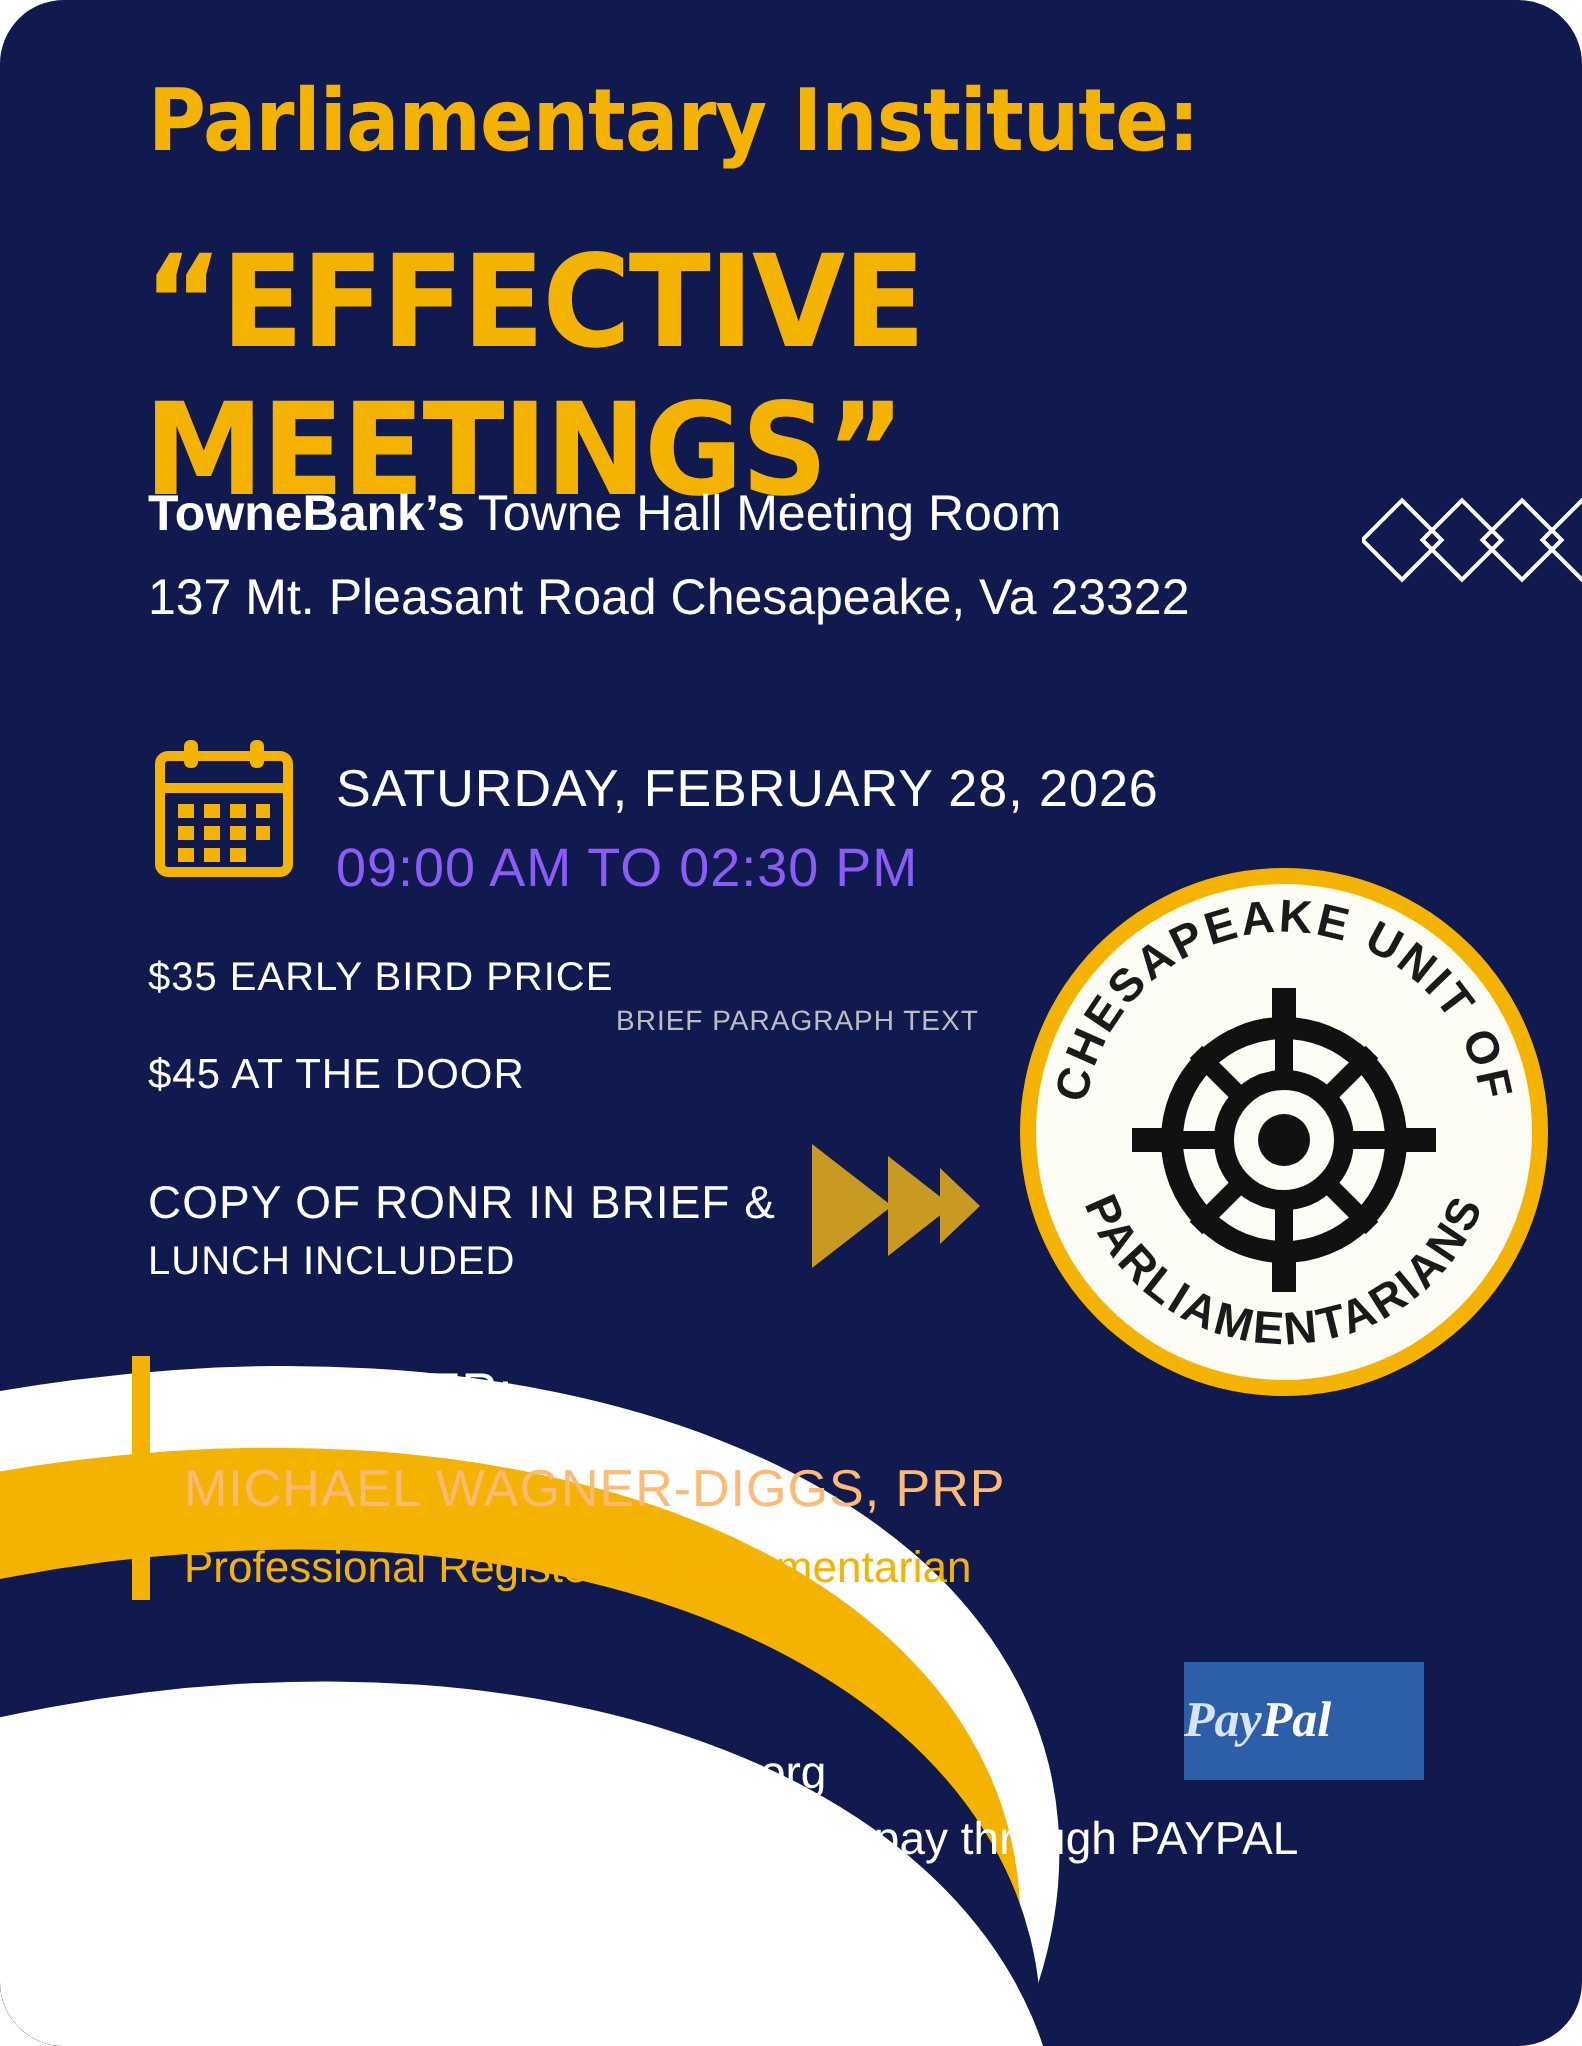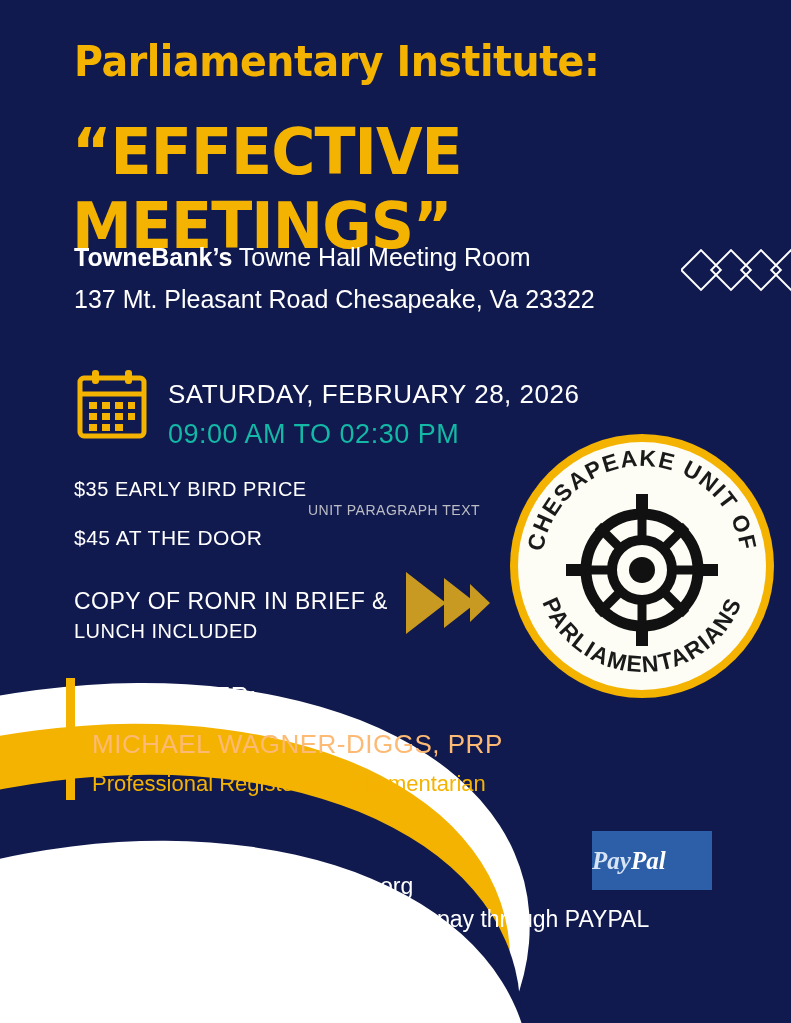--- a/index.html
+++ b/index.html
@@ -9,20 +9,21 @@
   }
   body {
     font-family: "Liberation Sans", sans-serif;
   }
   .flyer {
     position: relative;
     width: 791px;
     height: 1023px;
     overflow: hidden;
     background: #111a4e;
+    border-radius: 32px;
   }
 
   
   .swoosh {
     position: absolute;
     border-radius: 50%;
     pointer-events: none;
   }
   .swoosh-white {
     left: -520px;
@@ -112,21 +113,21 @@
     left: 168px;
     top: 379px;
     color: #ffffff;
     font-size: 26px;
     letter-spacing: 0.5px;
   }
   .time-line {
     position: absolute;
     left: 168px;
     top: 419px;
-    color: #14b8a6;
+    color: #8b5cf6;
     font-size: 27px;
     letter-spacing: 0.5px;
   }
 
   .cal-icon {
     position: absolute;
     left: 76px;
     top: 368px;
     width: 72px;
     height: 72px;
@@ -304,21 +305,21 @@
       <rect x="26" y="56" width="8" height="7"></rect>
       <rect x="39" y="56" width="8" height="7"></rect>
     </g>
   </svg>
 
   <div class="date-line">SATURDAY, FEBRUARY 28, 2026</div>
   <div class="time-line">09:00 AM TO 02:30 PM</div>
 
   <div class="price1">$35 EARLY BIRD PRICE</div>
   <div class="price2">$45 AT THE DOOR</div>
-  <div class="ghost-text">UNIT PARAGRAPH TEXT</div>
+  <div class="ghost-text">BRIEF PARAGRAPH TEXT</div>
 
   <div class="included1">COPY OF RONR IN BRIEF &amp;</div>
   <div class="included2">LUNCH INCLUDED</div>
 
   <svg class="arrows" viewBox="0 0 86 66">
     <polygon points="2,2 2,64 42,33" fill="#c99a22"></polygon>
     <polygon points="40,8 40,58 72,33" fill="#c99a22"></polygon>
     <polygon points="66,14 66,52 86,33" fill="#c99a22"></polygon>
   </svg>
 

